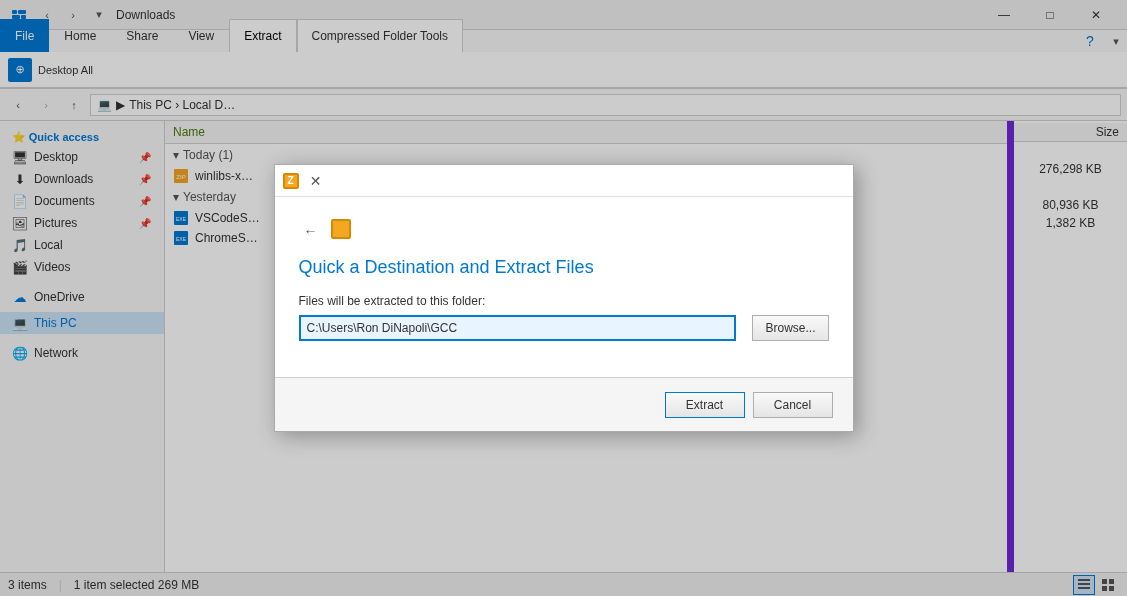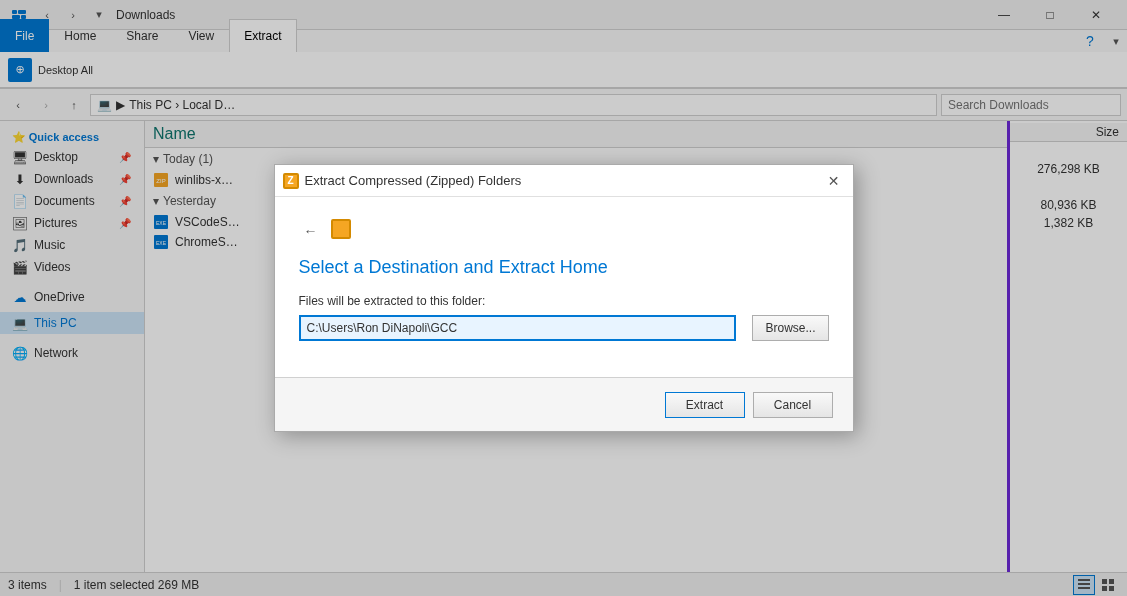--- a/index.html
+++ b/index.html
@@ -136,21 +136,21 @@
     }
 
     
     .main-layout {
       display: flex;
       height: calc(596px - 30px - 58px - 32px - 24px);
     }
 
     
     .sidebar {
-      width: 145px;
+      width: 165px;
       background: #f8f8f8;
       border-right: 1px solid #d0d0d0;
       overflow-y: auto;
       padding: 4px 0;
     }
     .sidebar-section-label {
       font-size: 11px;
       color: #0078d4;
       font-weight: 600;
       padding: 6px 12px 2px;
@@ -185,22 +185,22 @@
       overflow: hidden;
       position: relative;
     }
     .file-list-header {
       display: flex;
       background: #f5f5f5;
       border-bottom: 1px solid #d0d0d0;
       padding: 2px 0;
     }
     .file-col-header {
-      font-size: 16px;
-      color: #0f766e;
+      font-size: 12px;
+      color: #4d7c0f;
       padding: 2px 8px;
       cursor: pointer;
     }
     .file-col-header.name { flex: 1; }
 
     .file-group-label {
       font-size: 12px;
       color: #555;
       padding: 4px 8px;
       display: flex;
@@ -388,21 +388,21 @@
     .dialog-btn.primary {
       border-color: #0078d4;
       background: linear-gradient(to bottom, #f9f9f9, #e5e5e5);
       font-weight: 500;
     }
 
     
     .right-panel {
       width: 120px;
       background: white;
-      border-left: 3px solid #6d28d9;
+      border-left: 7px solid #6d28d9;
       padding: 2px 0;
     }
     .right-panel-header {
       display: flex;
       background: #f5f5f5;
       border-bottom: 1px solid #d0d0d0;
     }
     .right-col-header {
       font-size: 12px;
       color: #333;
@@ -444,41 +444,41 @@
   </div>
 </div>
 
 <div class="ribbon">
   <div class="ribbon-tabs">
     <button class="ribbon-tab file">File</button>
     <button class="ribbon-tab">Home</button>
     <button class="ribbon-tab">Share</button>
     <button class="ribbon-tab">View</button>
     <button class="ribbon-tab active">Extract</button>
+    <button class="ribbon-tab compressed">Compressed Folder Tools</button>
     <div style="flex:1"></div>
     <button class="title-nav-btn" style="font-size:14px; color:#0078d4; width:30px;">?</button>
     <button class="title-nav-btn">▾</button>
   </div>
   <div class="ribbon-content">
 
     <div style="width:24px; height:24px; background:#0078d4; border-radius:2px; display:flex; align-items:center; justify-content:center; color:white; font-size:11px; margin-right:6px;">⊕</div>
     <span style="font-size:11px; color:#333;">Desktop All</span>
   </div>
 </div>
 
 <div class="address-bar">
   <button class="addr-nav-btn">‹</button>
   <button class="addr-nav-btn" disabled="">›</button>
   <button class="addr-nav-btn">↑</button>
   <div class="addr-path">
     <span style="color:#0078d4; margin-right:4px;">💻</span>
     <span style="margin-right:4px;">▶</span>
     <span>This PC › Local D…</span>
   </div>
-  <input class="addr-search" type="text" placeholder="Search Downloads" style="">
 </div>
 
 <div class="main-layout">
 
   <div class="sidebar">
     <div class="sidebar-section-label">⭐ Quick access</div>
     <div class="sidebar-item">
       <span class="sidebar-item-icon">🖥</span>
       <span>Desktop</span>
       <span class="pin-icon">📌</span>
@@ -493,21 +493,21 @@
       <span>Documents</span>
       <span class="pin-icon">📌</span>
     </div>
     <div class="sidebar-item">
       <span class="sidebar-item-icon">🖼</span>
       <span>Pictures</span>
       <span class="pin-icon">📌</span>
     </div>
     <div class="sidebar-item">
       <span class="sidebar-item-icon">🎵</span>
-      <span>Music</span>
+      <span>Local</span>
     </div>
     <div class="sidebar-item">
       <span class="sidebar-item-icon">🎬</span>
       <span>Videos</span>
     </div>
     <div style="height:8px;"></div>
     <div class="sidebar-item">
       <span class="sidebar-item-icon" style="color:#0078d4;">☁</span>
       <span>OneDrive</span>
     </div>
@@ -600,31 +600,30 @@
       </svg>
     </button>
   </div>
 </div>
 
 <div class="dialog-overlay">
   <div class="dialog">
 
     <div class="dialog-titlebar">
       <div class="dialog-title-icon">Z</div>
-      <span class="dialog-title-text">Extract Compressed (Zipped) Folders</span>
       <button class="dialog-close-btn">✕</button>
     </div>
 
     <div class="dialog-body">
       <div class="dialog-back-row">
         <button class="dialog-back-btn">←</button>
         <div style="width:20px; height:20px; background:#f5a623; border: 2px solid #d48a00; border-radius:2px;"></div>
       </div>
 
-      <h2 class="dialog-heading">Select a Destination and Extract Home</h2>
+      <h2 class="dialog-heading">Quick a Destination and Extract Files</h2>
 
       <p class="dialog-label">Files will be extracted to this folder:</p>
 
       <div class="dialog-path-row">
         <input class="dialog-path-input" type="text" value="C:\Users\Ron DiNapoli\GCC" style="">
         <button class="dialog-browse-btn">Browse...</button>
       </div>
 
     </div>
 

